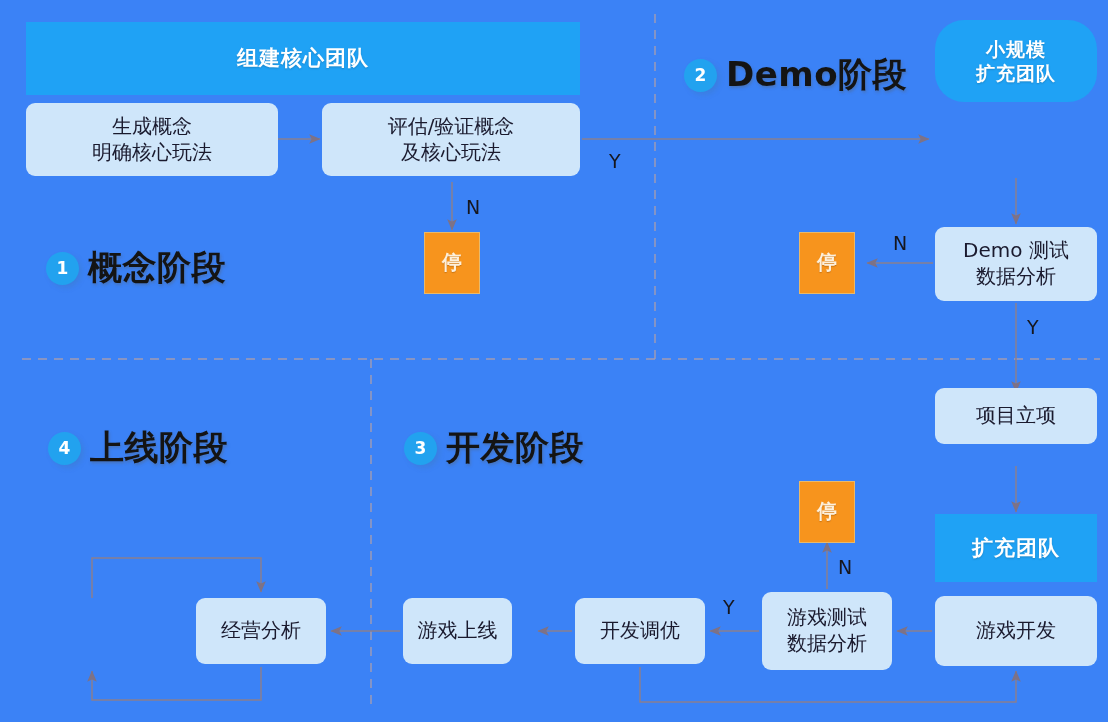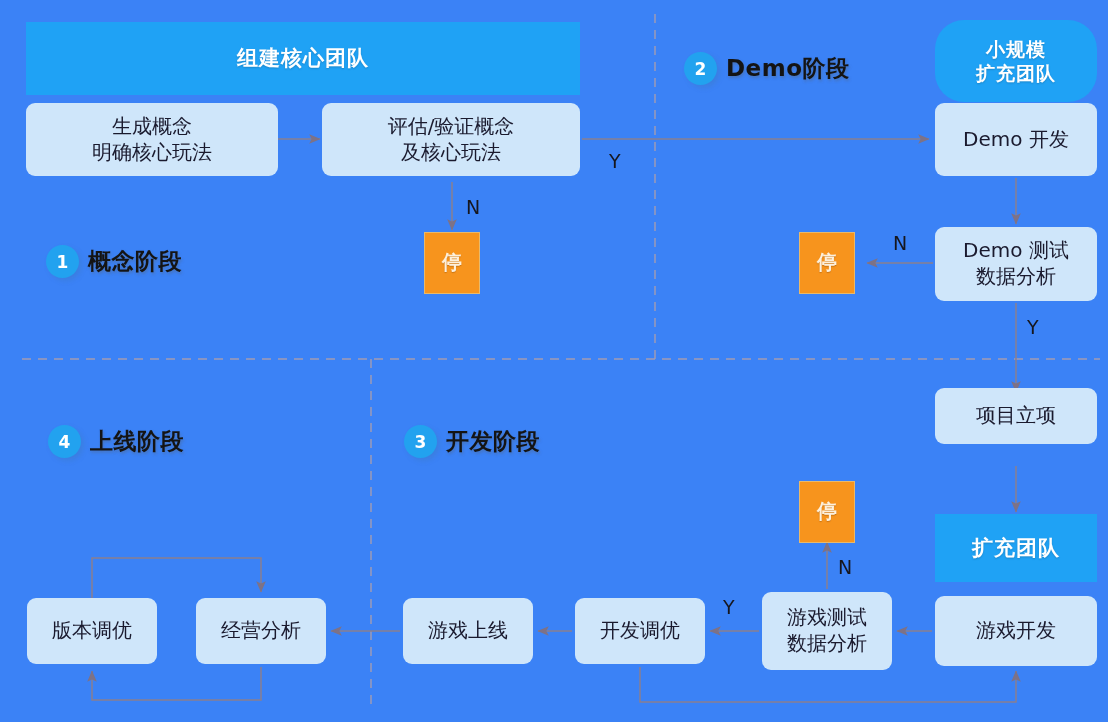--- a/index.html
+++ b/index.html
@@ -78,21 +78,21 @@
     background: #22a2ef;
     color: #ffffff;
     font-size: 17px;
     font-weight: bold;
     display: flex;
     align-items: center;
     justify-content: center;
     box-shadow: 3px 3px 5px rgba(60,120,180,0.30);
   }
   .stage .stage-text {
-    font-size: 23px;
+    font-size: 34px;
     font-weight: bold;
     color: #141414;
     letter-spacing: 0.5px;
     text-shadow: 1px 2px 3px rgba(90,90,90,0.35);
   }
 
   
   .edge-label {
     position: absolute;
     font-size: 19px;
@@ -174,21 +174,20 @@
   <span class="edge-label" style="left:466px; top:196px;">N</span>
 
   <div class="stage" style="left:684px; top:52px;">
     <span class="badge">2</span>
     <span class="stage-text">Demo阶段</span>
   </div>
 
   <div class="node header small" style="left:935px; top:20px; width:162px; height:82px;border-radius:29px;">小规模
 扩充团队</div>
 
-  <div class="node plain" style="left:935px; top:103px; width:162px; height:73px;">Demo 开发</div>
 
   <div class="node plain" style="left:935px; top:227px; width:162px; height:74px;">Demo 测试
 数据分析</div>
 
   <div class="node stop" style="left:799px; top:232px; width:56px; height:62px;">停</div>
 
   <span class="edge-label" style="left:893px; top:232px;">N</span>
   <span class="edge-label" style="left:1027px; top:316px;">Y</span>
 
   <div class="stage" style="left:404px; top:425px;">
@@ -210,19 +209,18 @@
   <div class="node plain" style="left:575px; top:598px; width:130px; height:66px;text-align:right;">开发调优</div>
 
   <span class="edge-label" style="left:838px; top:556px;">N</span>
   <span class="edge-label" style="left:723px; top:596px;">Y</span>
 
   <div class="stage" style="left:48px; top:425px;">
     <span class="badge">4</span>
     <span class="stage-text">上线阶段</span>
   </div>
 
-  <div class="node plain" style="left:403px; top:598px; width:130px; height:66px;">游戏上线</div>
+  <div class="node plain" style="left:403px; top:598px; width:109px; height:66px;">游戏上线</div>
 
   <div class="node plain" style="left:196px; top:598px; width:130px; height:66px;">经营分析</div>
 
-  <div class="node plain" style="left:27px; top:598px; width:130px; height:66px;">版本调优</div>
 
 </div>
 
 </body></html>

